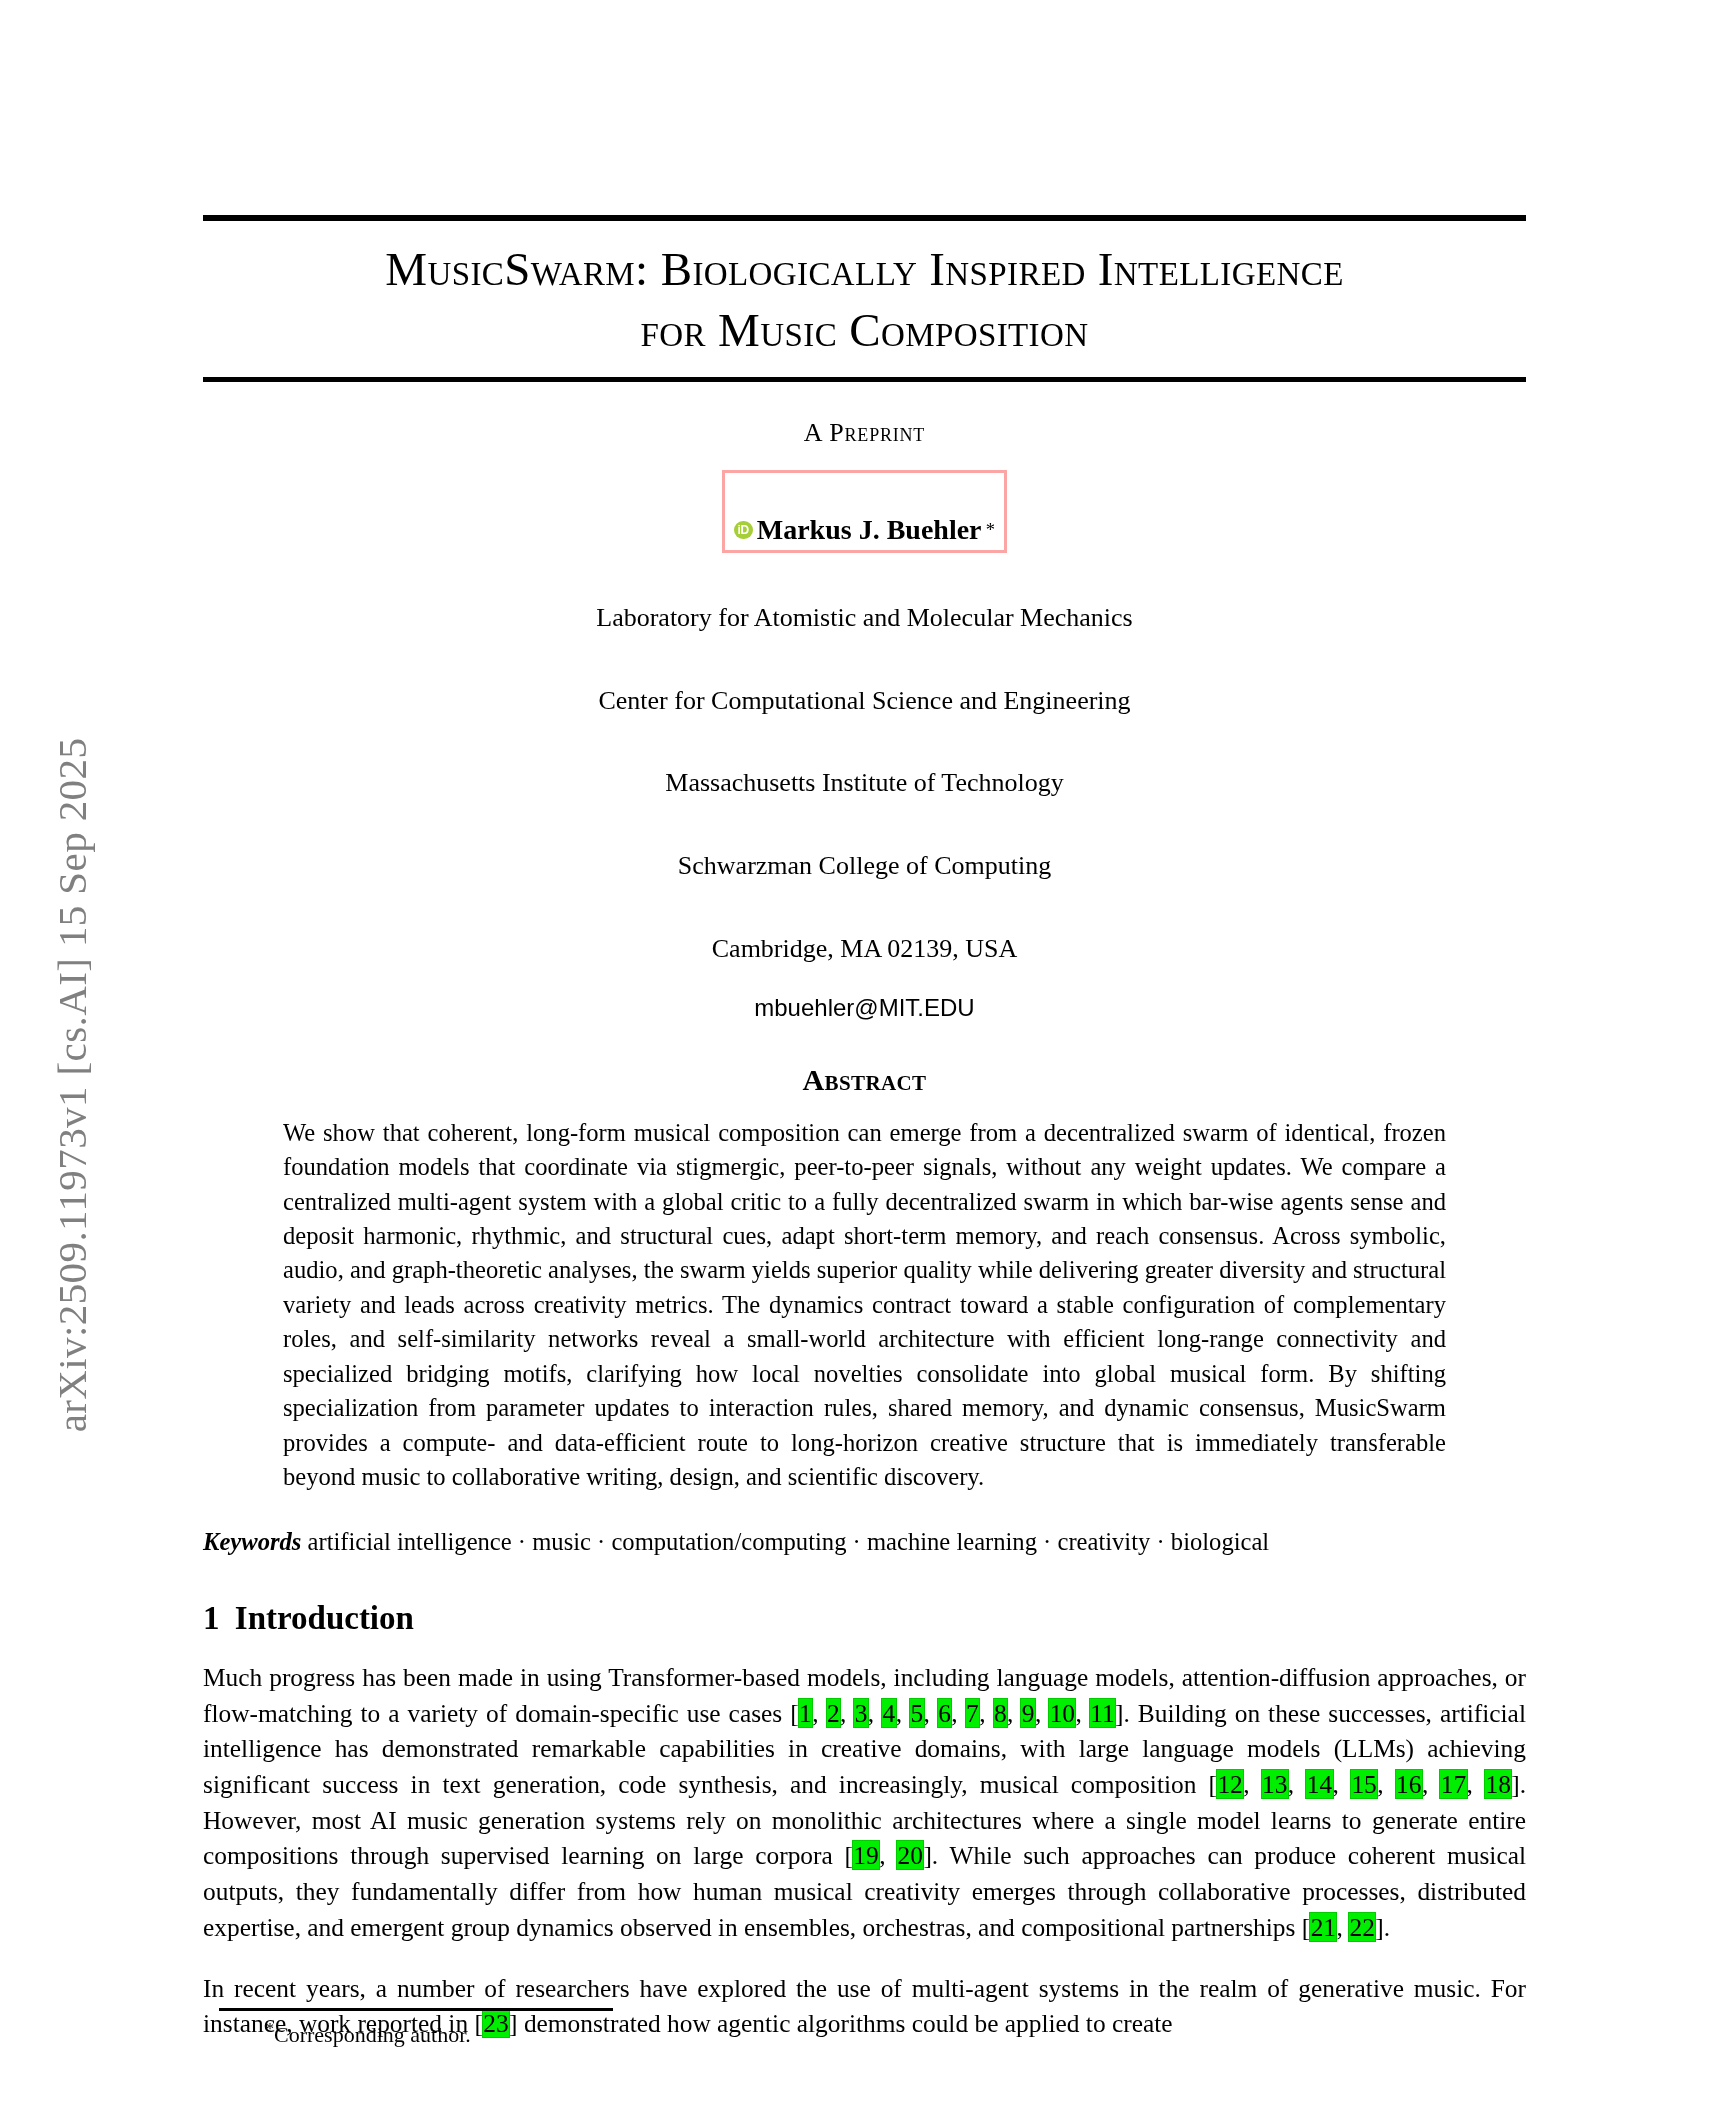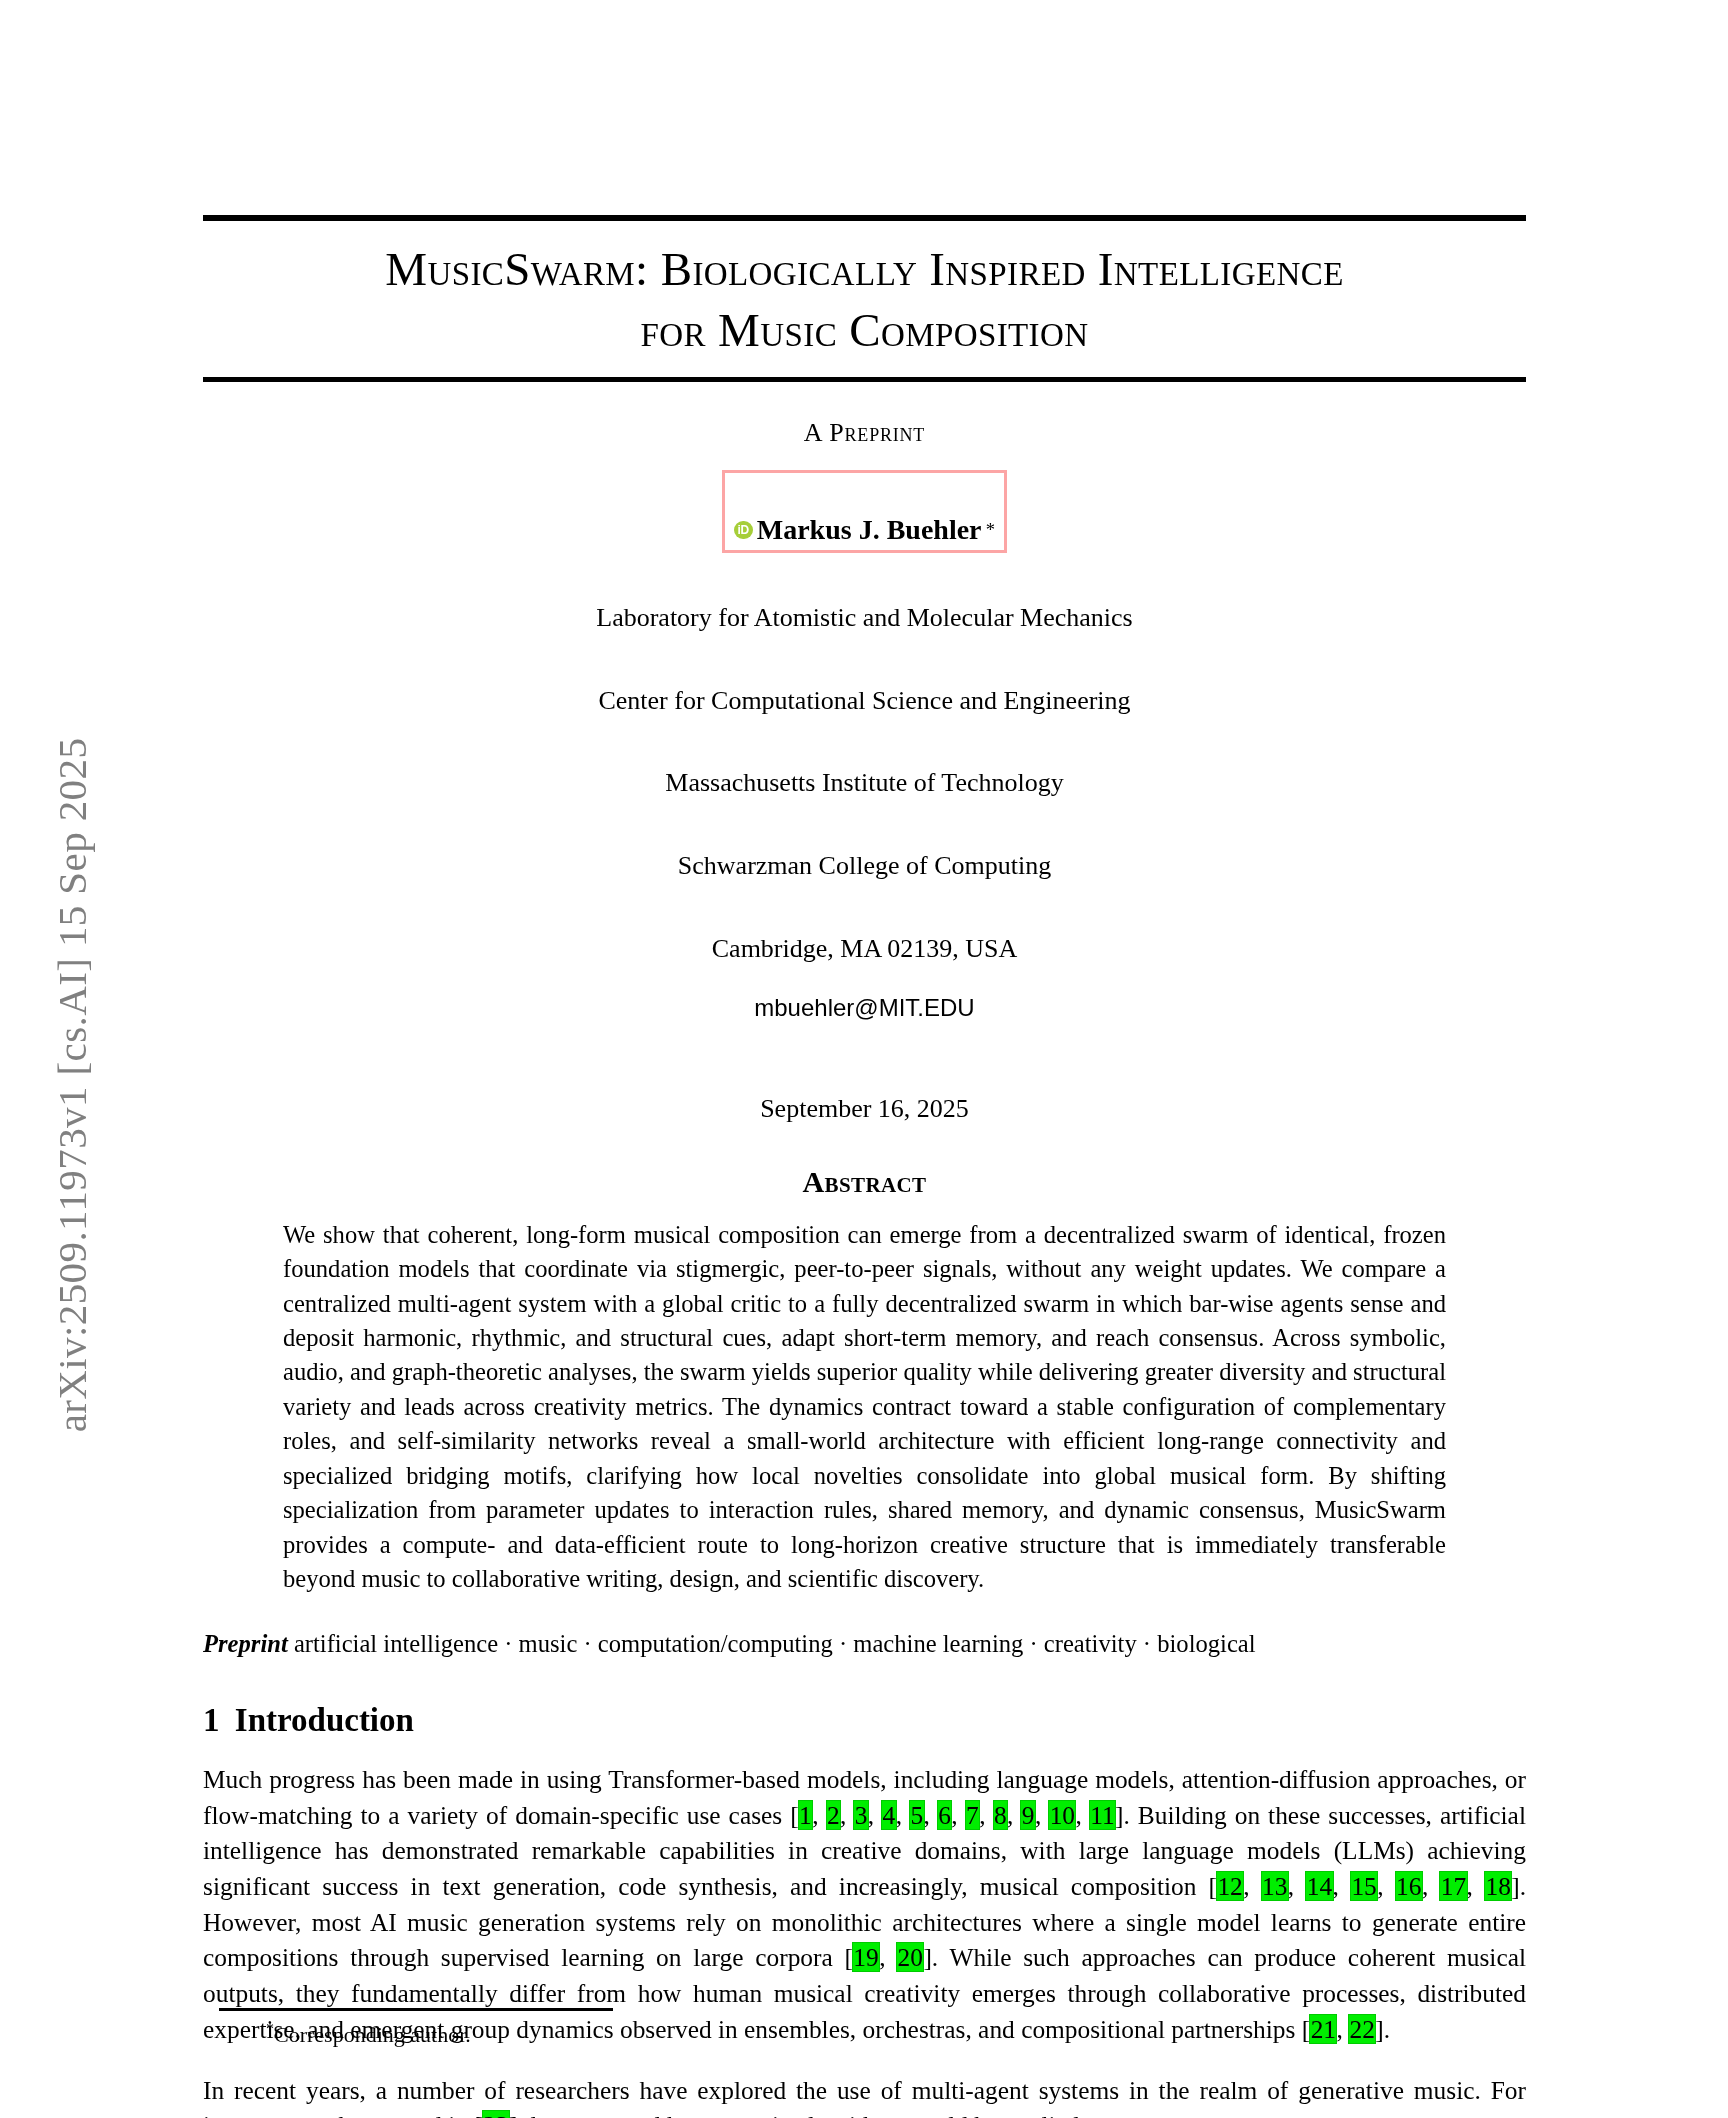--- a/index.html
+++ b/index.html
@@ -249,27 +249,26 @@
     <div id="affil-block">
       <div class="affil-line">Laboratory for Atomistic and Molecular Mechanics</div>
       <div class="affil-line">Center for Computational Science and Engineering</div>
       <div class="affil-line">Massachusetts Institute of Technology</div>
       <div class="affil-line">Schwarzman College of Computing</div>
       <div class="affil-line">Cambridge, MA 02139, USA</div>
     </div>
     <div id="email-block">mbuehler@MIT.EDU</div>
   </div>
 
-  <div id="date-block">September 16, 2025</div>
 
   <div id="abstract-heading">Abstract</div>
   <div id="abstract-body">We show that coherent, long-form musical composition can emerge from a decentralized swarm of identical, frozen foundation models that coordinate via stigmergic, peer-to-peer signals, without any weight updates. We compare a centralized multi-agent system with a global critic to a fully decentralized swarm in which bar-wise agents sense and deposit harmonic, rhythmic, and structural cues, adapt short-term memory, and reach consensus. Across symbolic, audio, and graph-theoretic analyses, the swarm yields superior quality while delivering greater diversity and structural variety and leads across creativity metrics. The dynamics contract toward a stable configuration of complementary roles, and self-similarity networks reveal a small-world architecture with efficient long-range connectivity and specialized bridging motifs, clarifying how local novelties consolidate into global musical form. By shifting specialization from parameter updates to interaction rules, shared memory, and dynamic consensus, MusicSwarm provides a compute- and data-efficient route to long-horizon creative structure that is immediately transferable beyond music to collaborative writing, design, and scientific discovery.</div>
 
   <div id="keywords-block">
-    <span id="keywords-label">Preprint</span>
+    <span id="keywords-label">Keywords</span>
     <span id="keywords-values"> <span>artificial intelligence</span><span> · </span><span>music</span><span> · </span><span>computation/computing</span><span> · </span><span>machine learning</span><span> · </span><span>creativity</span><span> · </span><span>biological</span></span>
   </div>
 
   <div id="section-1">
     <span class="num">1</span><span>Introduction</span>
   </div>
 
   <p class="body-par" id="par-0">Much progress has been made in using Transformer-based models, including language models, attention-diffusion approaches, or flow-matching to a variety of domain-specific use cases [<span class="cite">1</span>, <span class="cite">2</span>, <span class="cite">3</span>, <span class="cite">4</span>, <span class="cite">5</span>, <span class="cite">6</span>, <span class="cite">7</span>, <span class="cite">8</span>, <span class="cite">9</span>, <span class="cite">10</span>, <span class="cite">11</span>]. Building on these successes, artificial intelligence has demonstrated remarkable capabilities in creative domains, with large language models (LLMs) achieving significant success in text generation, code synthesis, and increasingly, musical composition [<span class="cite">12</span>, <span class="cite">13</span>, <span class="cite">14</span>, <span class="cite">15</span>, <span class="cite">16</span>, <span class="cite">17</span>, <span class="cite">18</span>]. However, most AI music generation systems rely on monolithic architectures where a single model learns to generate entire compositions through supervised learning on large corpora [<span class="cite">19</span>, <span class="cite">20</span>]. While such approaches can produce coherent musical outputs, they fundamentally differ from how human musical creativity emerges through collaborative processes, distributed expertise, and emergent group dynamics observed in ensembles, orchestras, and compositional partnerships [<span class="cite">21</span>, <span class="cite">22</span>].</p>
   <p class="body-par" id="par-1">In recent years, a number of researchers have explored the use of multi-agent systems in the realm of generative music. For instance, work reported in [<span class="cite">23</span>] demonstrated how agentic algorithms could be applied to create</p>
 

